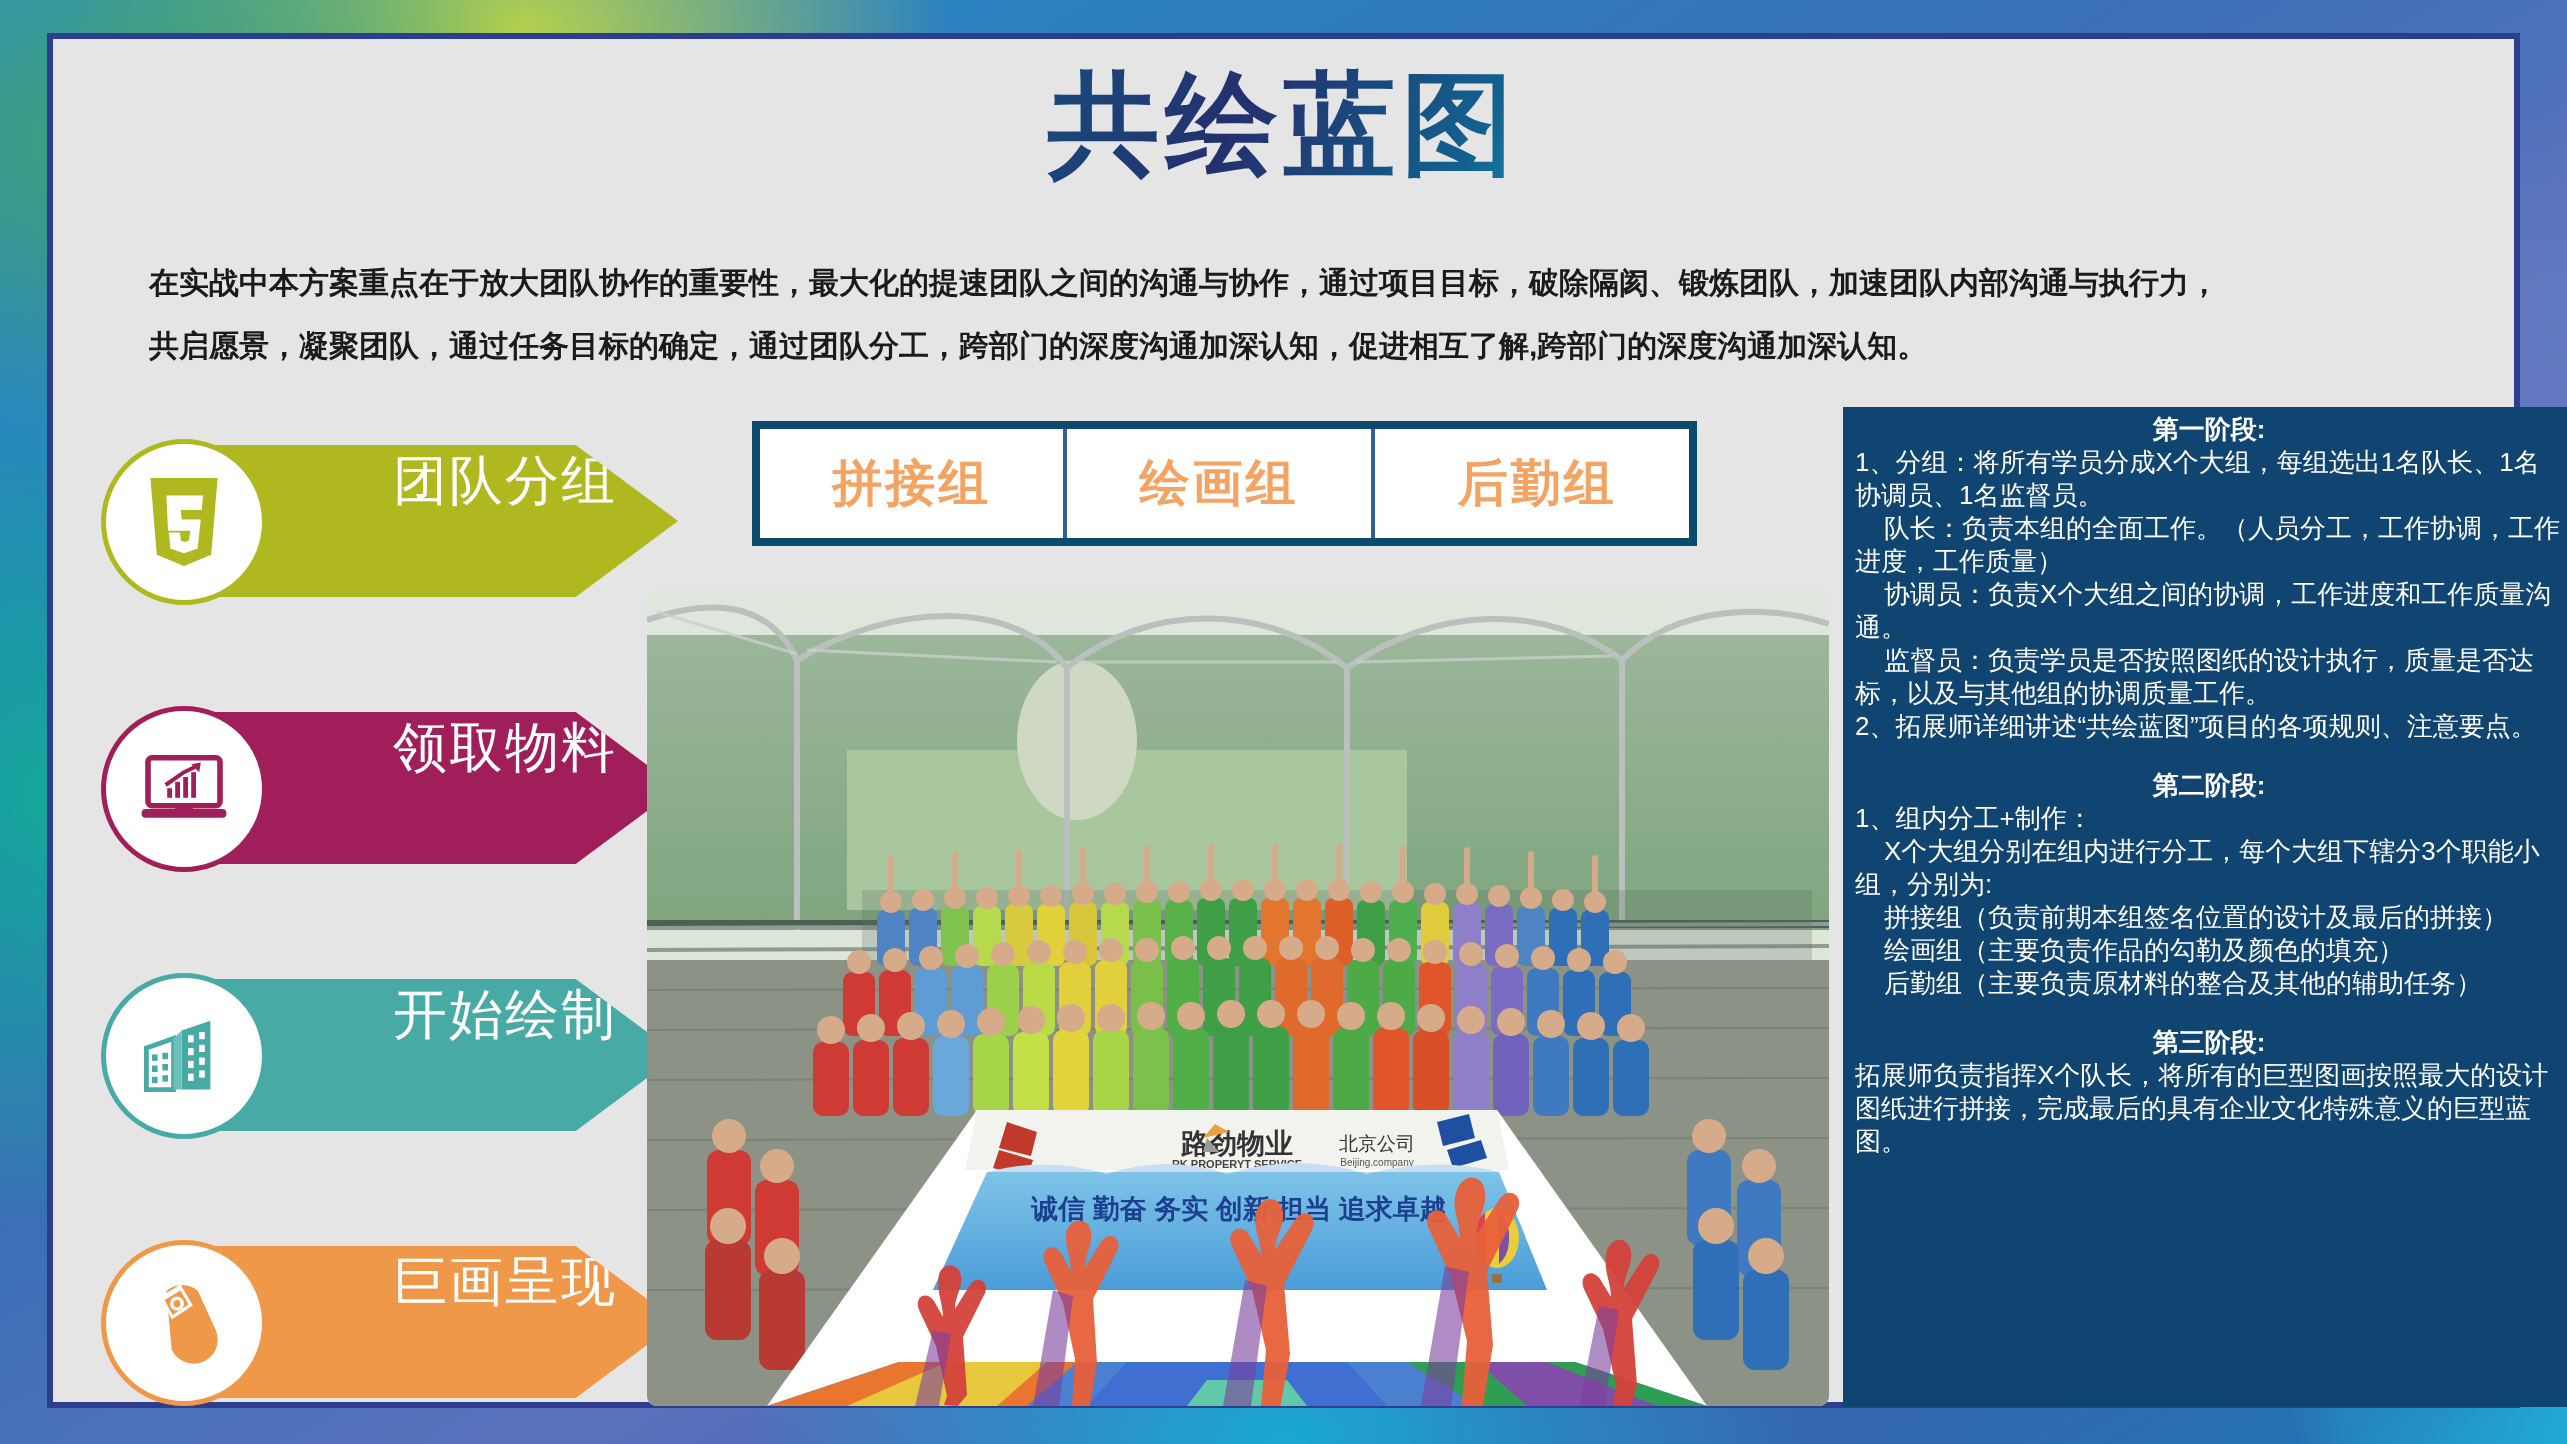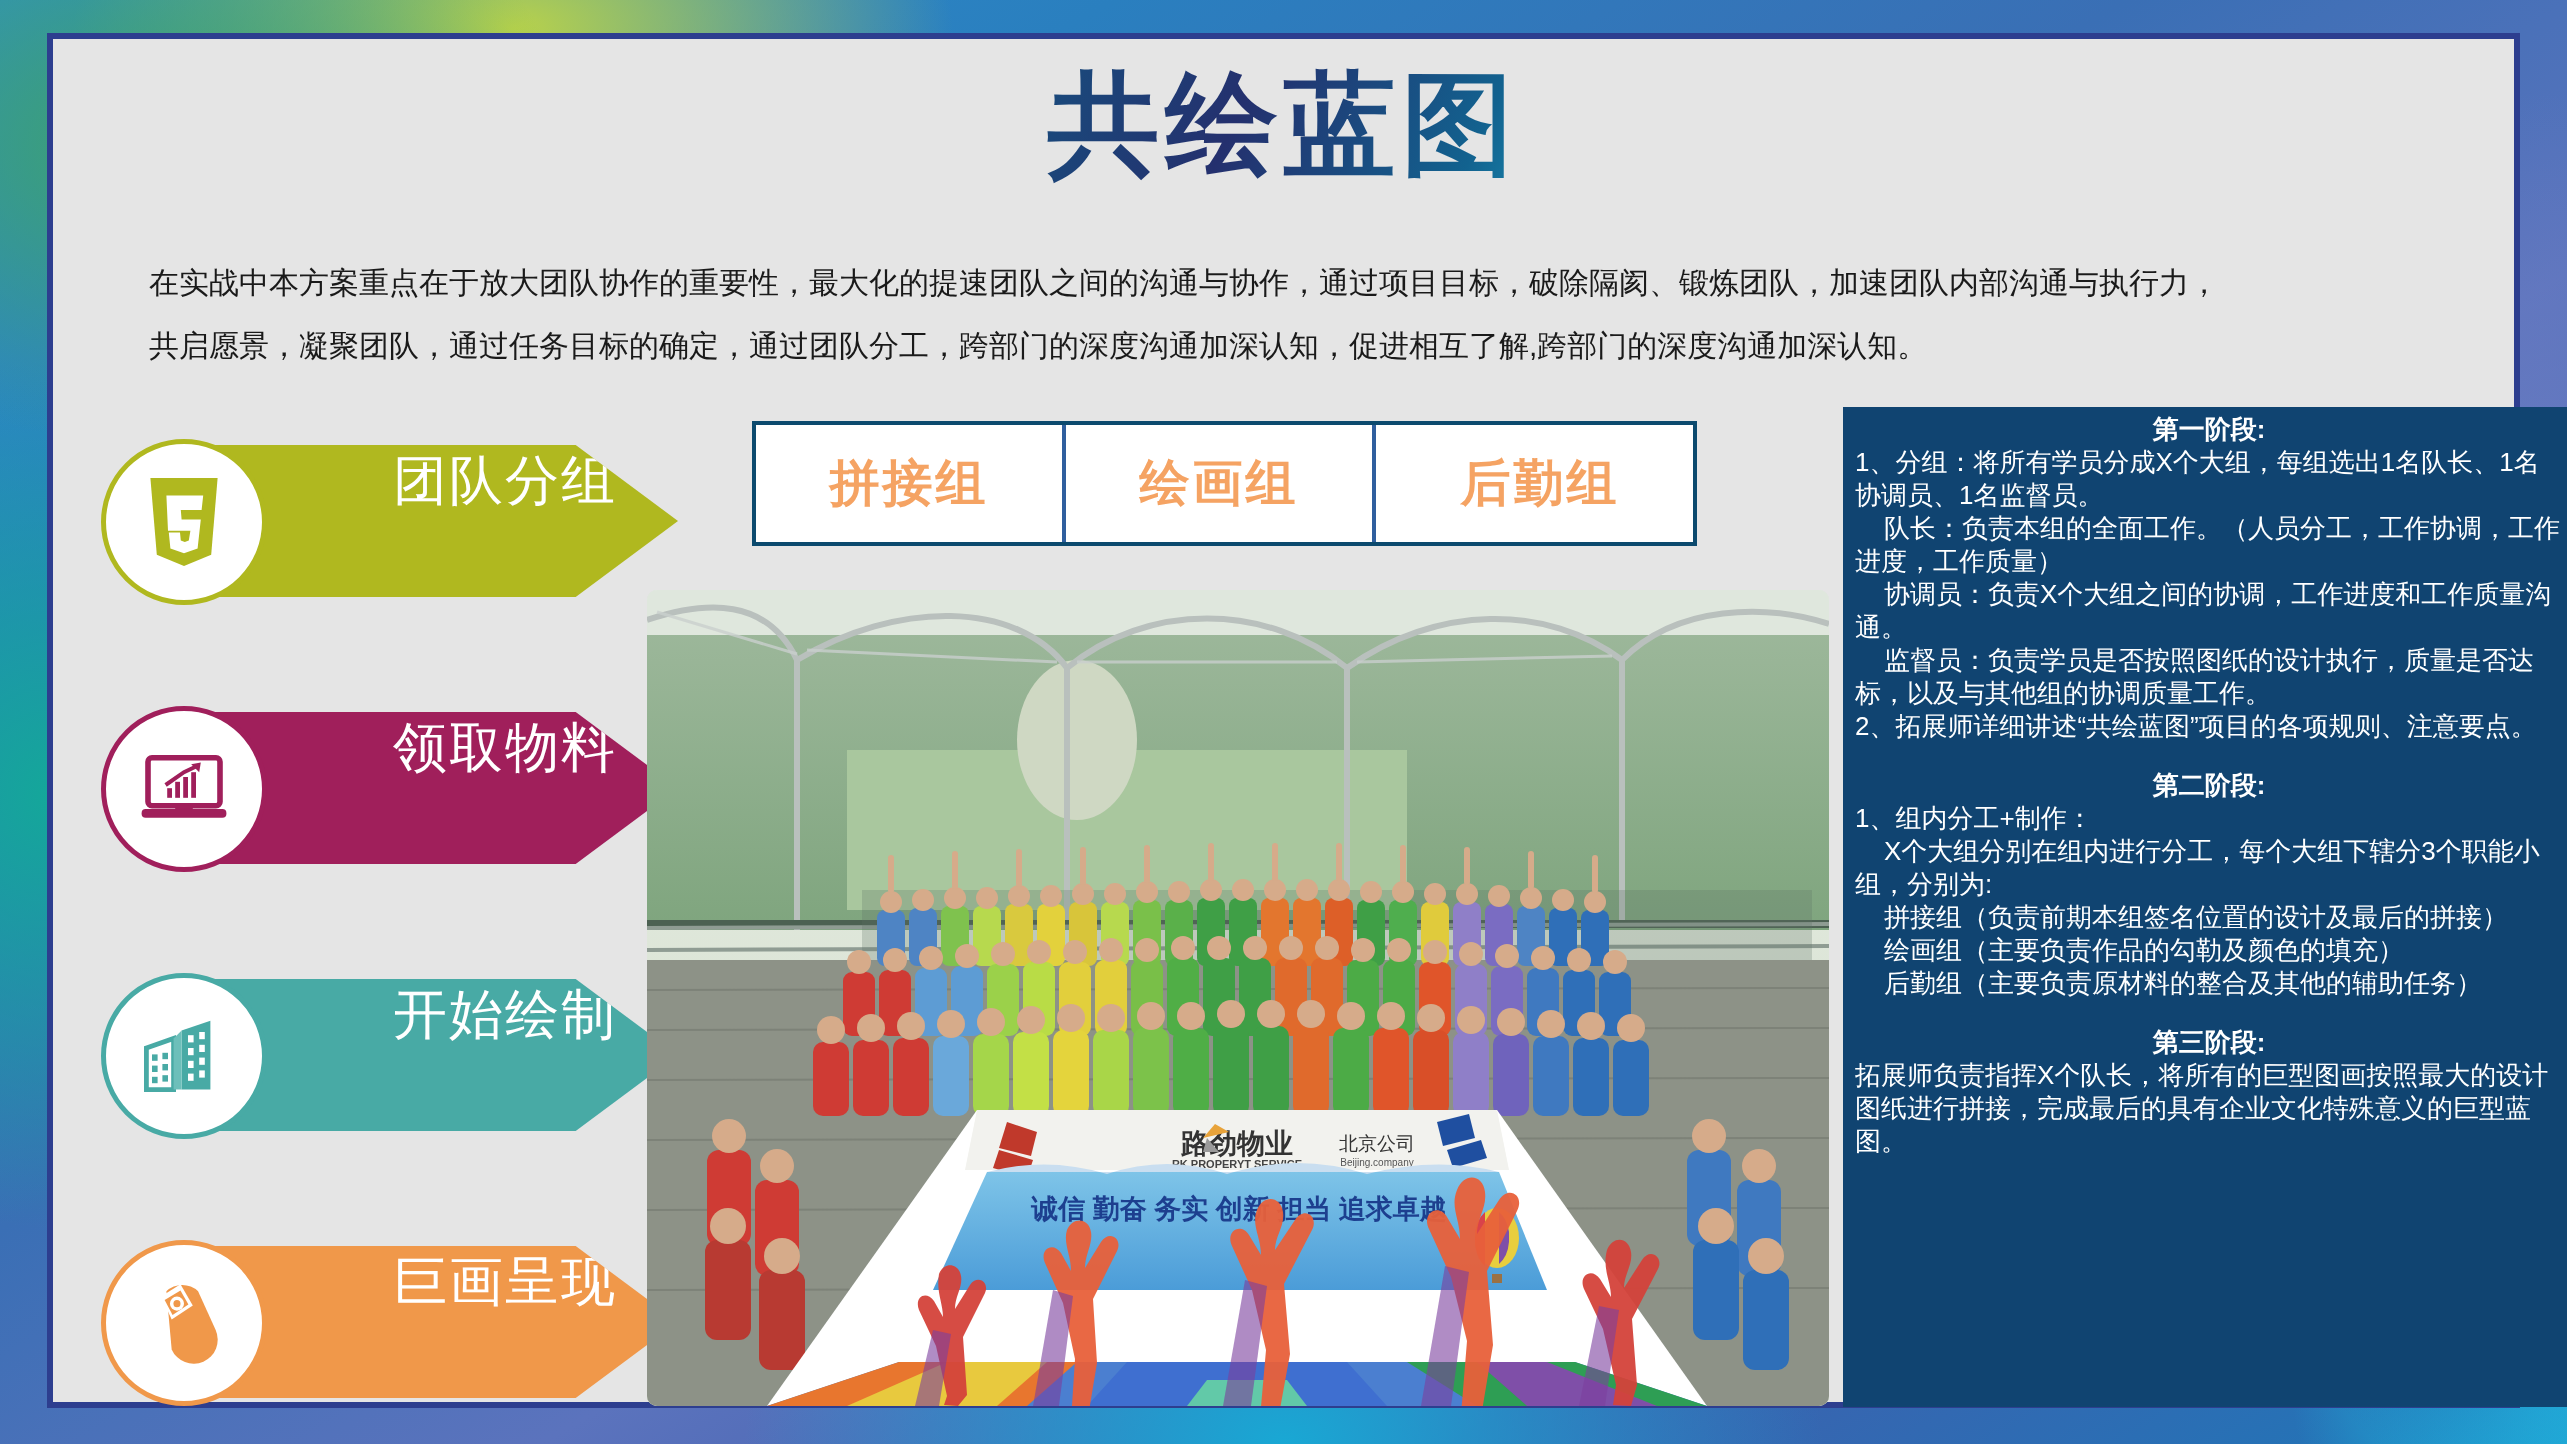--- a/index.html
+++ b/index.html
@@ -48,21 +48,21 @@
     color: transparent;
     -webkit-text-fill-color: transparent;
   }
 
   
   .intro {
     position: absolute;
     left: 96px; top: 212px;
     width: 2290px;
     font-size: 30px;
-    font-weight: 400;
+    font-weight: 700;
     line-height: 63px;
     color: #1a1a1a;
     text-align: justify;
   }
   .intro .ln { display: block; white-space: nowrap; }
 
   
   .steps { position: absolute; left: 48px; top: 400px; width: 600px; }
   .step { position: relative; height: 170px; margin-bottom: 97px; }
   .step-banner {
@@ -89,21 +89,21 @@
     z-index: 2;
   }
   .step-circle svg { width: 88px; height: 88px; display: block; }
 
   
   .groups {
     position: absolute;
     left: 699px; top: 382px;
     width: 945px; height: 125px;
     display: flex;
-    border: 4px solid #0c4a6e;
+    border: 8px solid #0c4a6e;
     background: #ffffff;
   }
   .group-box {
     flex: 1;
     display: flex; align-items: center; justify-content: center;
     border-right: 4px solid #2f5f9e;
     font-family: "Liberation Serif", "DejaVu Serif", serif;
     font-size: 50px;
     font-weight: 700;
     letter-spacing: 3px;

